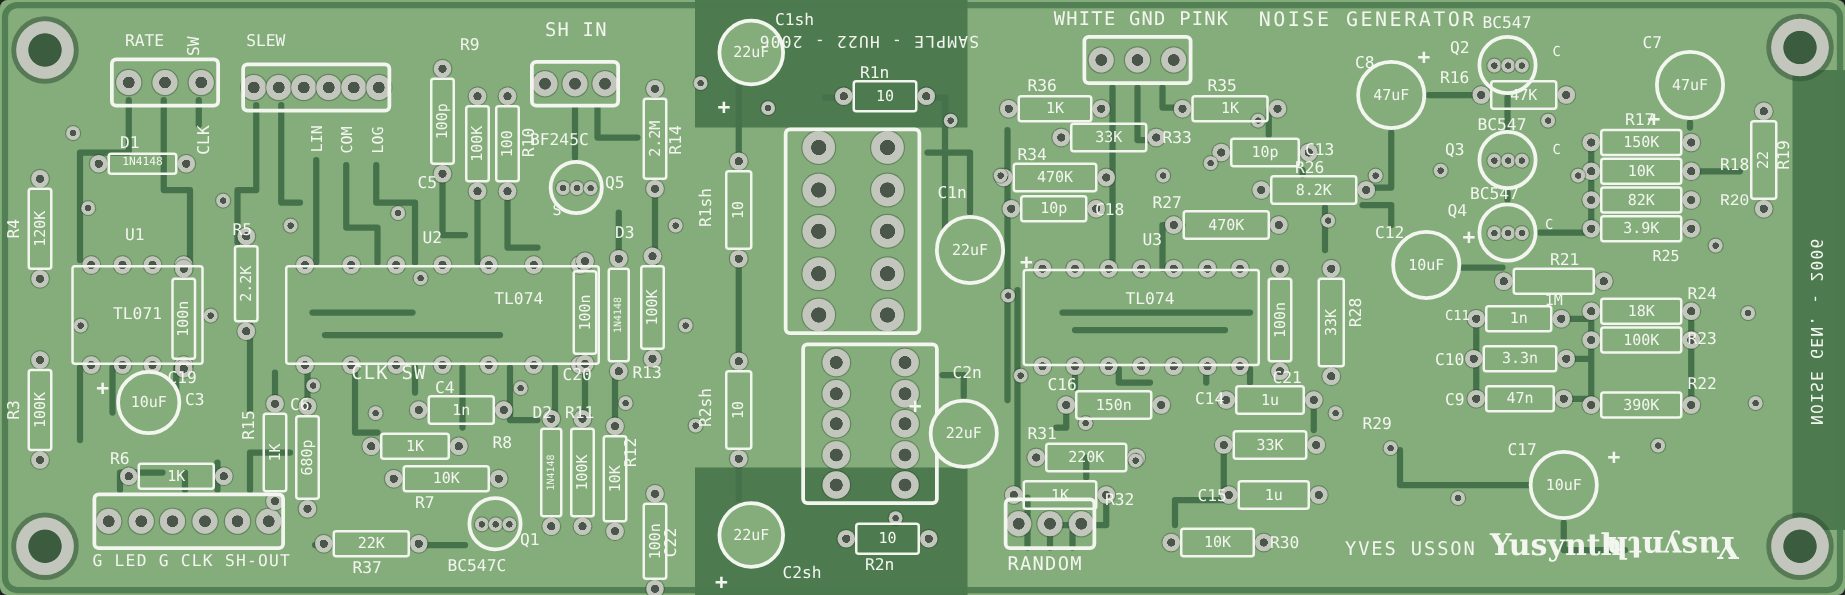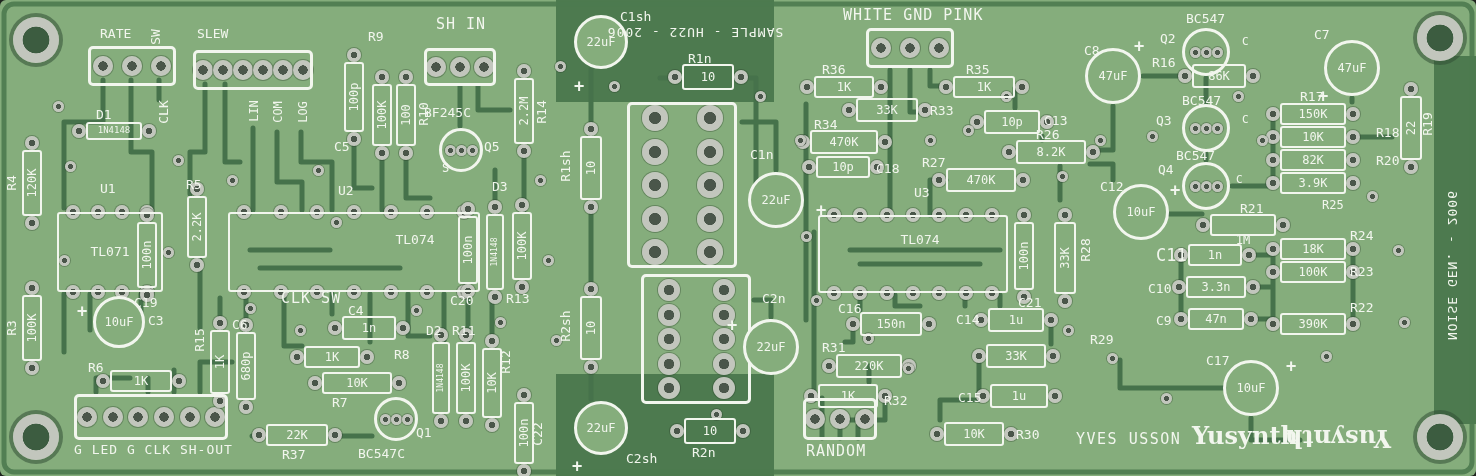--- a/index.html
+++ b/index.html
@@ -509,37 +509,37 @@
       <div class="lbl cen" style="left: 1051px; top: 152px; font-size: 12px;">8.2K</div>
       <div class="lbl" style="left: 1036px; top: 128px; font-size: 13px;">R26</div>
       <div class="pad" style="left: 932px; top: 173px; width: 14px; height: 14px;"></div>
       <div class="pad" style="left: 1016px; top: 173px; width: 14px; height: 14px;"></div>
       <div class="silkbox" style="left: 946px; top: 168px; width: 70px; height: 24px;"></div>
       <div class="lbl cen" style="left: 981px; top: 180px; font-size: 12px;">470K</div>
       <div class="lbl" style="left: 922px; top: 156px; font-size: 13px;">R27</div>
       <div class="pad" style="left: 1178px; top: 69px; width: 14px; height: 14px;"></div>
       <div class="pad" style="left: 1246px; top: 69px; width: 14px; height: 14px;"></div>
       <div class="silkbox" style="left: 1192px; top: 64px; width: 54px; height: 24px;"></div>
-      <div class="lbl cen" style="left: 1219px; top: 76px; font-size: 12px;">86K</div>
+      <div class="lbl cen" style="left: 1219px; top: 76px; font-size: 12px;">47K</div>
       <div class="lbl" style="left: 1152px; top: 56px; font-size: 13px;">R16</div>
       <div class="pad" style="left: 1266px; top: 107px; width: 14px; height: 14px;"></div>
       <div class="pad" style="left: 1346px; top: 107px; width: 14px; height: 14px;"></div>
       <div class="silkbox" style="left: 1280px; top: 103px; width: 66px; height: 22px;"></div>
       <div class="lbl cen" style="left: 1313px; top: 114px; font-size: 12px;">150K</div>
       <div class="lbl" style="left: 1300px; top: 90px; font-size: 13px;">R17</div>
       <div class="pad" style="left: 1266px; top: 130px; width: 14px; height: 14px;"></div>
       <div class="pad" style="left: 1346px; top: 130px; width: 14px; height: 14px;"></div>
       <div class="silkbox" style="left: 1280px; top: 126px; width: 66px; height: 22px;"></div>
       <div class="lbl cen" style="left: 1313px; top: 137px; font-size: 12px;">10K</div>
       <div class="lbl" style="left: 1376px; top: 126px; font-size: 13px;">R18</div>
       <div class="pad" style="left: 1266px; top: 153px; width: 14px; height: 14px;"></div>
       <div class="pad" style="left: 1346px; top: 153px; width: 14px; height: 14px;"></div>
       <div class="silkbox" style="left: 1280px; top: 149px; width: 66px; height: 22px;"></div>
       <div class="lbl cen" style="left: 1313px; top: 160px; font-size: 12px;">82K</div>
-      <div class="lbl" style="left: 1376px; top: 154px; font-size: 13px;">R20</div>
+      <div class="lbl" style="left: 1376px; top: 154px; font-size: 13px; font-family: Liberation Mono, monospace;">R20</div>
       <div class="pad" style="left: 1266px; top: 176px; width: 14px; height: 14px;"></div>
       <div class="pad" style="left: 1346px; top: 176px; width: 14px; height: 14px;"></div>
       <div class="silkbox" style="left: 1280px; top: 172px; width: 66px; height: 22px;"></div>
       <div class="lbl cen" style="left: 1313px; top: 183px; font-size: 12px;">3.9K</div>
       <div class="lbl" style="left: 1322px; top: 199px; font-size: 12px;">R25</div>
       <div class="pad" style="left: 1404px; top: 82px; width: 14px; height: 14px;"></div>
       <div class="pad" style="left: 1404px; top: 160px; width: 14px; height: 14px;"></div>
       <div class="silkbox" style="left: 1400px; top: 96px; width: 22px; height: 64px;"></div>
       <div class="lbl vcen" style="left: 1411px; top: 128px; font-size: 12px;">22</div>
       <div class="lbl vcen" style="left: 1428px; top: 124px; font-size: 13px;">R19</div>
@@ -560,21 +560,21 @@
       <div class="lbl" style="left: 1350px; top: 265px; font-size: 13px;">R23</div>
       <div class="pad" style="left: 1266px; top: 317px; width: 14px; height: 14px;"></div>
       <div class="pad" style="left: 1346px; top: 317px; width: 14px; height: 14px;"></div>
       <div class="silkbox" style="left: 1280px; top: 313px; width: 66px; height: 22px;"></div>
       <div class="lbl cen" style="left: 1313px; top: 324px; font-size: 12px;">390K</div>
       <div class="lbl" style="left: 1350px; top: 301px; font-size: 13px;">R22</div>
       <div class="pad" style="left: 1174px; top: 248px; width: 14px; height: 14px;"></div>
       <div class="pad" style="left: 1242px; top: 248px; width: 14px; height: 14px;"></div>
       <div class="silkbox" style="left: 1188px; top: 244px; width: 54px; height: 22px;"></div>
       <div class="lbl cen" style="left: 1215px; top: 255px; font-size: 12px;">1n</div>
-      <div class="lbl" style="left: 1156px; top: 247px; font-size: 17px;">C11</div>
+      <div class="lbl" style="left: 1156px; top: 247px; font-size: 11px;">C11</div>
       <div class="pad" style="left: 1172px; top: 280px; width: 14px; height: 14px;"></div>
       <div class="pad" style="left: 1246px; top: 280px; width: 14px; height: 14px;"></div>
       <div class="silkbox" style="left: 1186px; top: 276px; width: 60px; height: 22px;"></div>
       <div class="lbl cen" style="left: 1216px; top: 287px; font-size: 12px;">3.3n</div>
       <div class="lbl" style="left: 1148px; top: 282px; font-size: 13px;">C10</div>
       <div class="pad" style="left: 1174px; top: 312px; width: 14px; height: 14px;"></div>
       <div class="pad" style="left: 1244px; top: 312px; width: 14px; height: 14px;"></div>
       <div class="silkbox" style="left: 1188px; top: 308px; width: 56px; height: 22px;"></div>
       <div class="lbl cen" style="left: 1216px; top: 319px; font-size: 12px;">47n</div>
       <div class="lbl" style="left: 1156px; top: 314px; font-size: 13px;">C9</div>
@@ -674,20 +674,21 @@
       <div class="pad" style="left: 862.5px; top: 332.5px; width: 11px; height: 11px;"></div>
       <div class="pad" style="left: 902.5px; top: 362.5px; width: 11px; height: 11px;"></div>
       <div class="pad" style="left: 1062.5px; top: 324.5px; width: 11px; height: 11px;"></div>
       <div class="pad" style="left: 1106.5px; top: 352.5px; width: 11px; height: 11px;"></div>
       <div class="pad" style="left: 1160.5px; top: 392.5px; width: 11px; height: 11px;"></div>
       <div class="pad" style="left: 1320.5px; top: 350.5px; width: 11px; height: 11px;"></div>
     </div>
 
   <div class="lbl" id="t-shin">SH IN</div>
   <div class="lbl" id="t-wgp">WHITE GND PINK</div>
+  <div class="lbl" id="t-noise">NOISE GENERATOR</div>
   <div class="lbl" id="t-clksw">CLK SW</div>
   <div class="lbl" id="t-random">RANDOM</div>
   <div class="lbl" id="t-outhdr">G LED G CLK SH-OUT</div>
   <div class="lbl" id="t-author">YVES USSON</div>
   <div class="lbl" id="t-brand">Yusynth</div>
   <div class="lbl" id="t-brand-m">Yusynth</div>
   <div class="lbl" id="t-topmirror">SAMPLE - HU22 - 2006</div>
   <div class="lbl" id="t-sidemirror">NOISE GEN. - 2006</div>
   <div class="lbl" id="t-rate">RATE</div>
   <div class="lbl" id="t-sw">SW</div>

